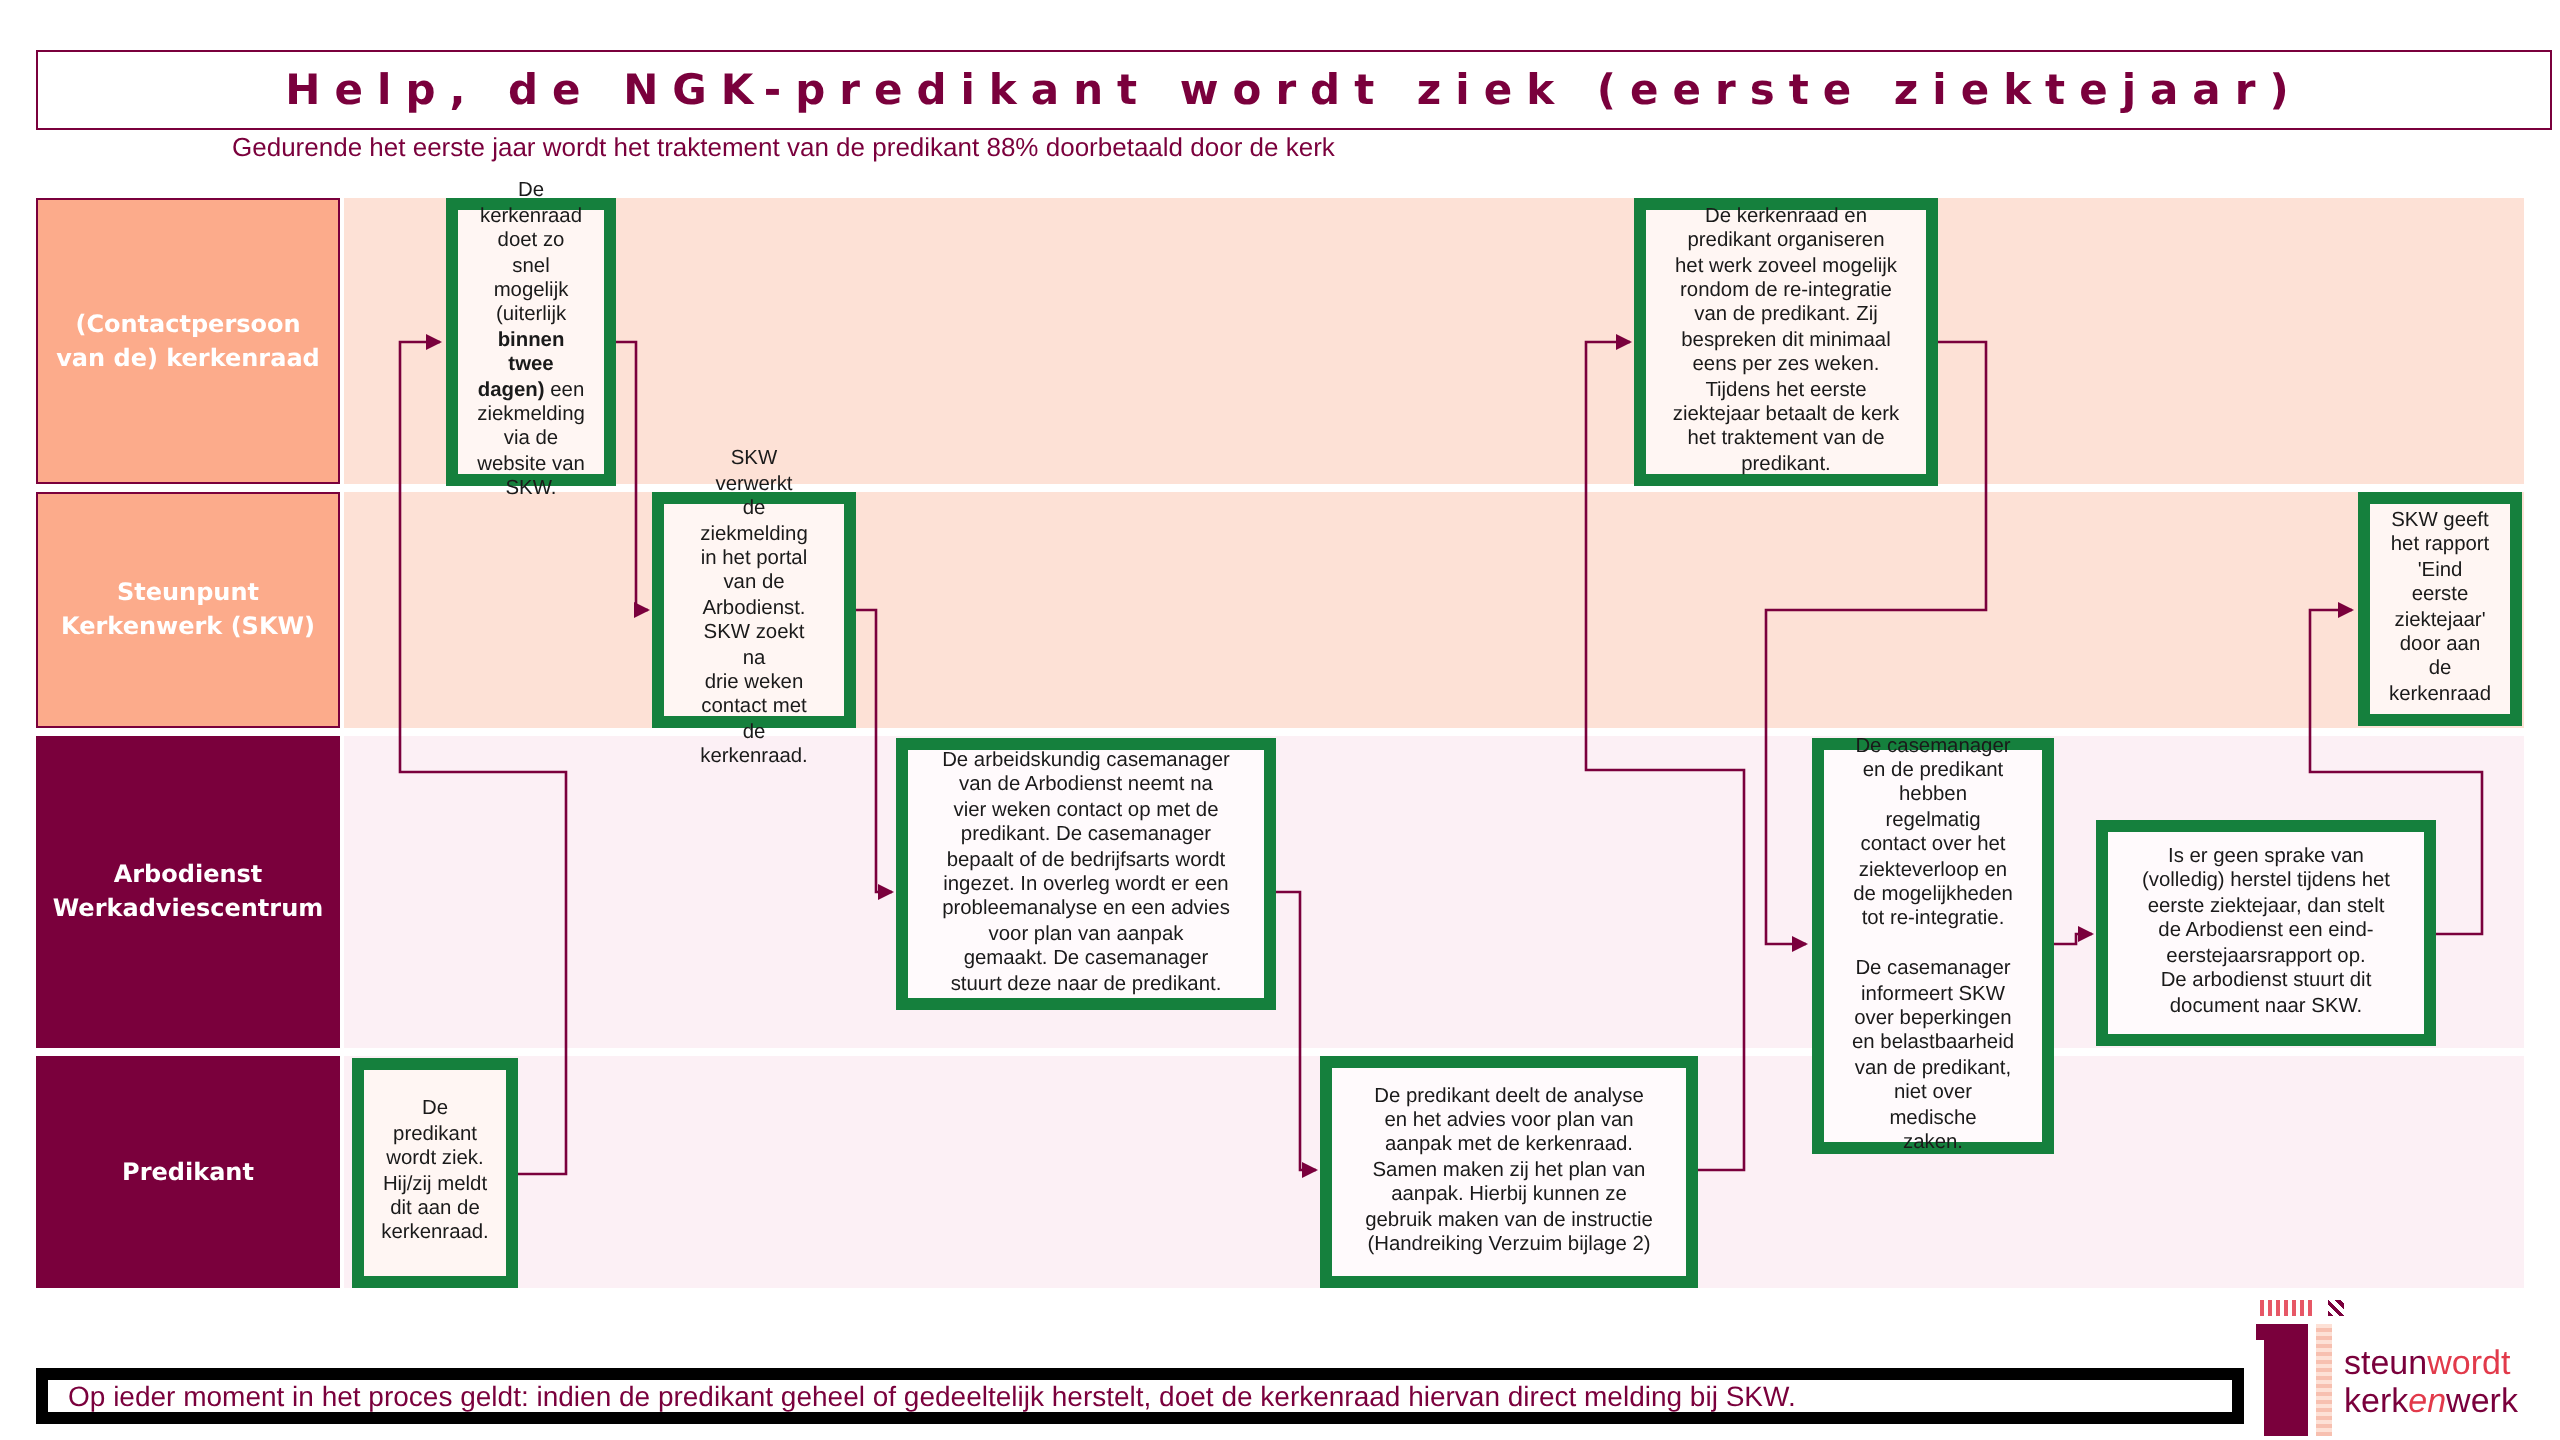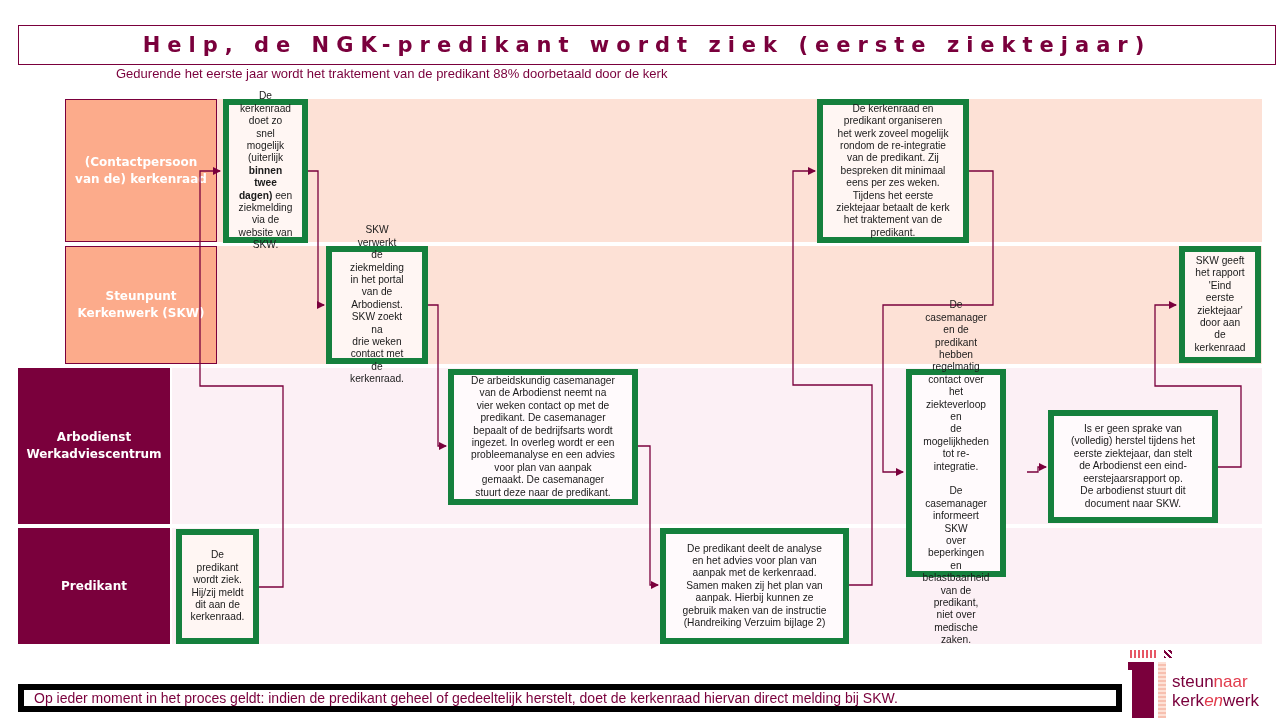--- a/index.html
+++ b/index.html
@@ -22,21 +22,21 @@
   .lane-bg { position: absolute; left: 172px; width: 1090px; }
   .lane-bg.peach { background: #fde1d6; }
   .lane-bg.pink { background: #fcf0f5; }
 
   .lane-label {
     position: absolute; left: 18px; width: 152px;
     display: flex; align-items: center; justify-content: center; text-align: center;
     font-family: "DejaVu Sans", sans-serif; font-weight: bold; font-size: 12px; line-height: 17px;
     color: #ffffff; border: 1px solid #7a003c; padding: 6px;
   }
-  .lane-label.salmon { background: #fcab8b; margin-left: 47px; }
+  .lane-label.salmon { background: #fcab8b; }
   .lane-label.wine { background: #7a003c; }
 
   .step {
     position: absolute; background: #fff6f3; border: 6px solid #15803d;
     display: flex; align-items: center; justify-content: center; text-align: center;
     font-family: "Liberation Sans", sans-serif; font-size: 10.2px; line-height: 12.4px;
     color: #1a1a1a; padding: 2px 13px; white-space: pre-line;
   }
   .step.onpink { background: #fffafc; }
   .step b { font-weight: bold; }
@@ -172,21 +172,21 @@
 het werk zoveel mogelijk
 rondom de re-integratie
 van de predikant. Zij
 bespreken dit minimaal
 eens per zes weken.
 Tijdens het eerste
 ziektejaar betaalt de kerk
 het traktement van de
 predikant.</div>
 
-<div class="step onpink" style="left:906px;top:369px;width:100px;height:208px;">De casemanager
+<div class="step onpink" style="left:906px;top:369px;width:121px;height:208px;">De casemanager
 en de predikant
 hebben
 regelmatig
 contact over het
 ziekteverloop en
 de mogelijkheden
 tot re-integratie.
 
 De casemanager
 informeert SKW
@@ -216,16 +216,16 @@
   <span>Op ieder moment in het proces geldt: indien de predikant geheel of gedeeltelijk herstelt, doet de kerkenraad hiervan direct melding bij SKW.</span>
 </div>
 
 <div id="logo">
   <div id="logo-check"></div>
   <div id="logo-check2"></div>
   <div id="logo-mark-top"></div>
   <div id="logo-mark-bar"></div>
   <div id="logo-stripe"></div>
   <div id="logo-text">
-    <div><span>steun</span><span class="accent">naar</span></div>
+    <div><span>steun</span><span class="accent">wordt</span></div>
     <div><span>kerk</span><span class="it">en</span><span>werk</span></div>
   </div>
 </div>
 
 </body></html>

